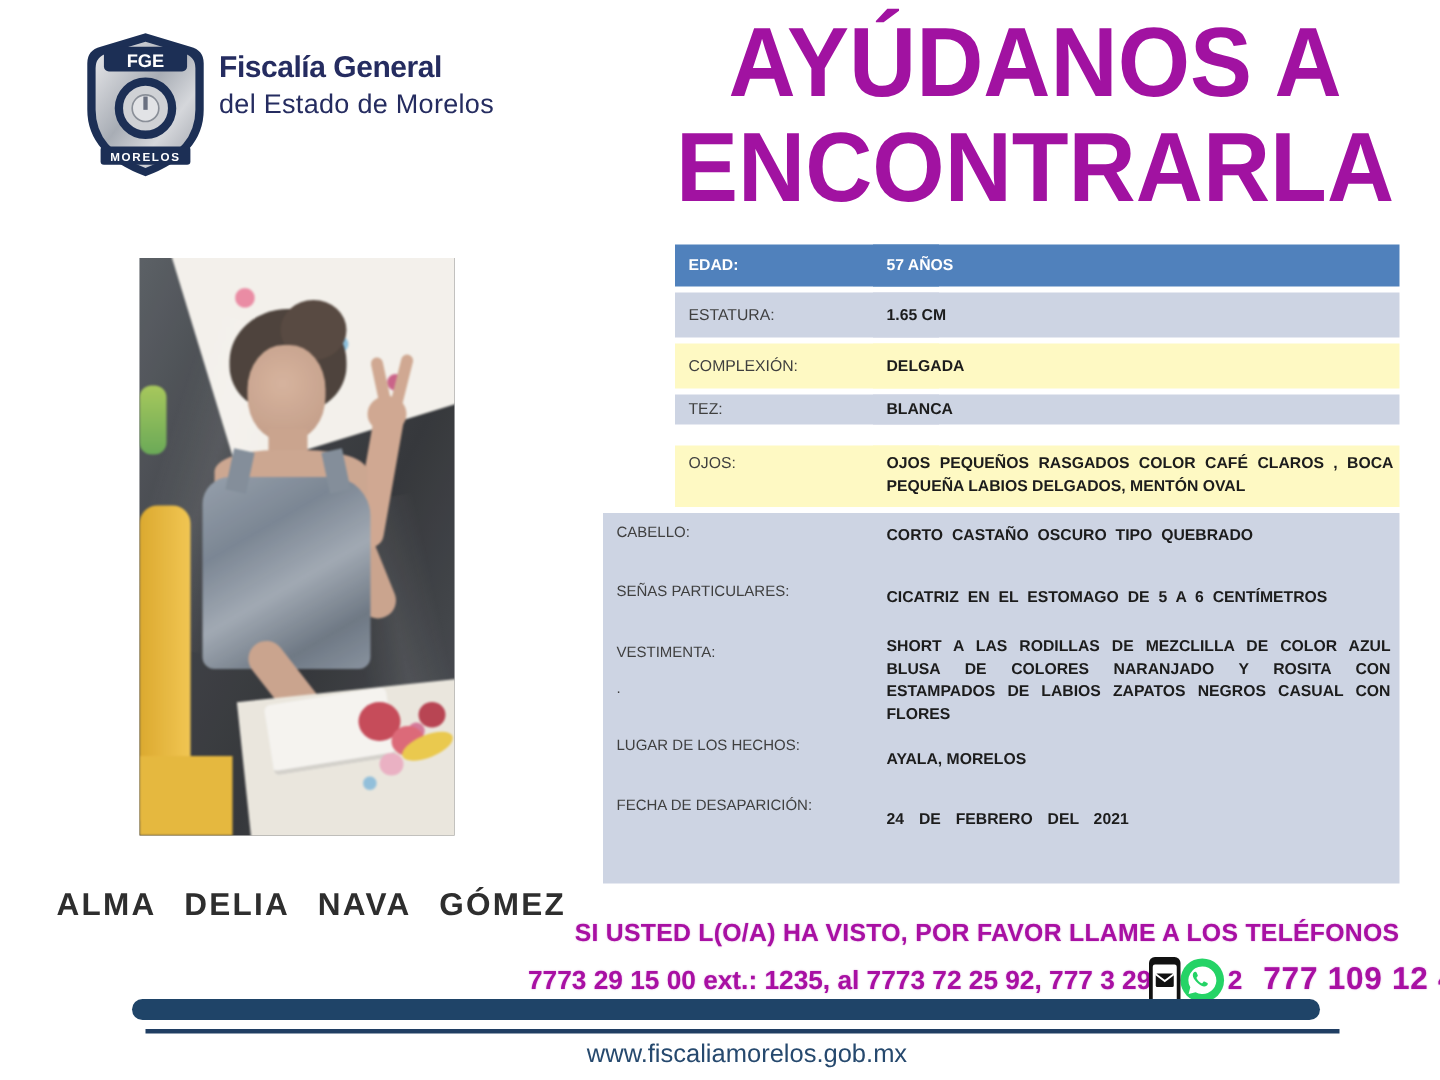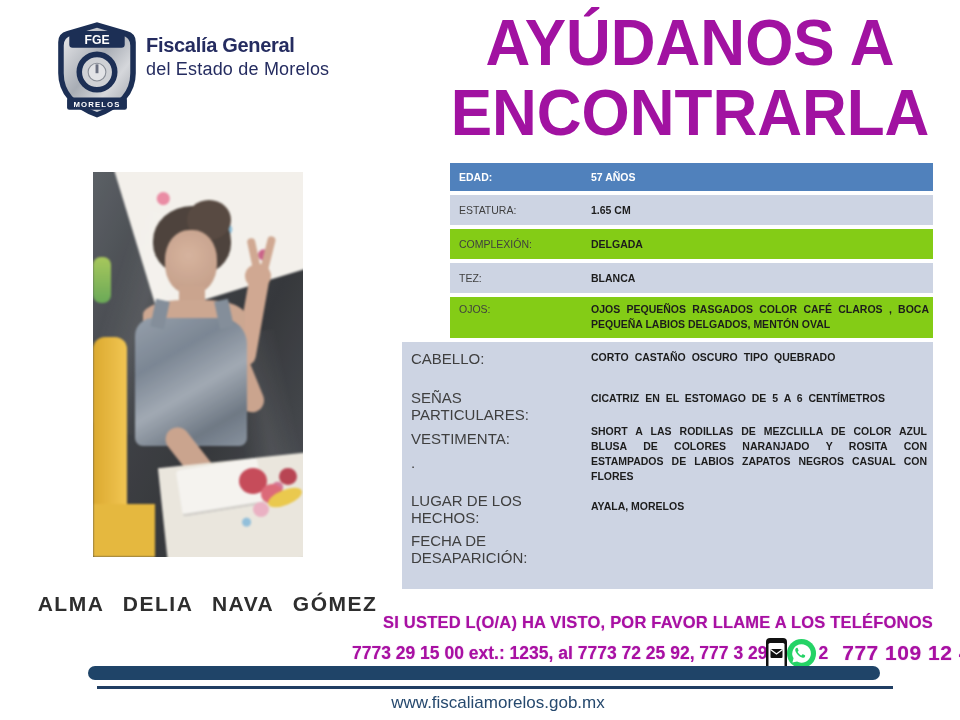--- a/index.html
+++ b/index.html
@@ -80,31 +80,31 @@
 
   
   .dtable{position:absolute;left:402px;top:163px;width:531px;}
   .drow{position:absolute;left:0;width:531px;}
   .dlabel{position:absolute;left:0;top:0;bottom:0;width:176px;padding-left:9px;
      box-sizing:border-box;font-size:10.5px;color:#3f3f3f;display:flex;align-items:center;margin-left:48px;}
   .dvalue{position:absolute;left:180px;top:0;bottom:0;width:351px;padding-left:9px;padding-right:4px;
      box-sizing:border-box;font-size:10.5px;font-weight:bold;color:#1c1c1c;
      display:flex;align-items:center;line-height:15px;}
   .bg-light{background:#cdd4e3;}
-  .bg-lighter{background:#84cc16;}
+  .bg-lighter{background:#fef9c3;}
   .row-header{top:0;height:28px;}
   .row-header .dlabel{font-weight:bold;color:#ffffff;background:#5081bc;}
   .row-header .dvalue{color:#ffffff;background:#5081bc;}
   .row-0{top:32px;height:30px;}
   .row-1{top:66px;height:30px;}
-  .row-2{top:100px;height:30px;}
+  .row-2{top:100px;height:20px;}
   .row-3{top:134px;height:41px;}
   .row-3 .dvalue{align-items:flex-start;padding-top:5px;display:block;}
   .big-cell{position:absolute;top:179px;height:247px;width:531px;background:#cdd4e3;}
-  .bitem-label{position:absolute;left:9px;width:160px;font-size:15px;color:#3f3f3f;}
+  .bitem-label{position:absolute;left:9px;width:160px;font-size:10px;color:#3f3f3f;}
   .bitem-value{position:absolute;left:189px;width:336px;font-size:10.5px;font-weight:bold;
      color:#1c1c1c;line-height:15px;}
   .sp-wide{word-spacing:7px;}
   .sp-med{word-spacing:3px;}
   .just{text-align:justify;}
 
   
   .contact-line1{position:absolute;left:358px;top:613px;width:600px;text-align:center;
      font-size:16.5px;font-weight:bold;color:#a810a3;letter-spacing:0.2px;
      text-shadow:0 0 1px rgba(168,16,163,0.5);}
@@ -229,20 +229,21 @@
       <div class="bitem-value sp-med" style="top:49px;">CICATRIZ EN EL ESTOMAGO DE 5 A 6 CENTÍMETROS</div>
 
       <div class="bitem-label" style="top:88px;">VESTIMENTA:</div>
       <div class="bitem-label" style="top:112px;">.</div>
       <div class="bitem-value just sp-med" style="top:82px;">SHORT A LAS RODILLAS DE MEZCLILLA DE COLOR AZUL BLUSA DE COLORES NARANJADO Y ROSITA CON ESTAMPADOS DE LABIOS ZAPATOS NEGROS CASUAL CON FLORES</div>
 
       <div class="bitem-label" style="top:150px;">LUGAR DE LOS HECHOS:</div>
       <div class="bitem-value" style="top:157px;">AYALA, MORELOS</div>
 
       <div class="bitem-label" style="top:190px;">FECHA DE DESAPARICIÓN:</div>
+      <div class="bitem-value sp-wide" style="top:197px;">24 DE FEBRERO DEL 2021</div>
     </div>
   </div>
 
   <div class="contact-line1">SI USTED L(O/A) HA VISTO, POR FAVOR LLAME A LOS TELÉFONOS</div>
 
   <div class="contact-line2">
     <span>7773 29 15 00 ext.: 1235, al  7773 72 25 92,  777 3 29</span>
     <svg class="icon-phone" viewBox="0 0 25 38">
       <rect x="2" y="1" width="21" height="36" rx="4" fill="#111111"></rect>
       <rect x="4.5" y="6" width="16" height="24" rx="1.5" fill="#ffffff"></rect>

